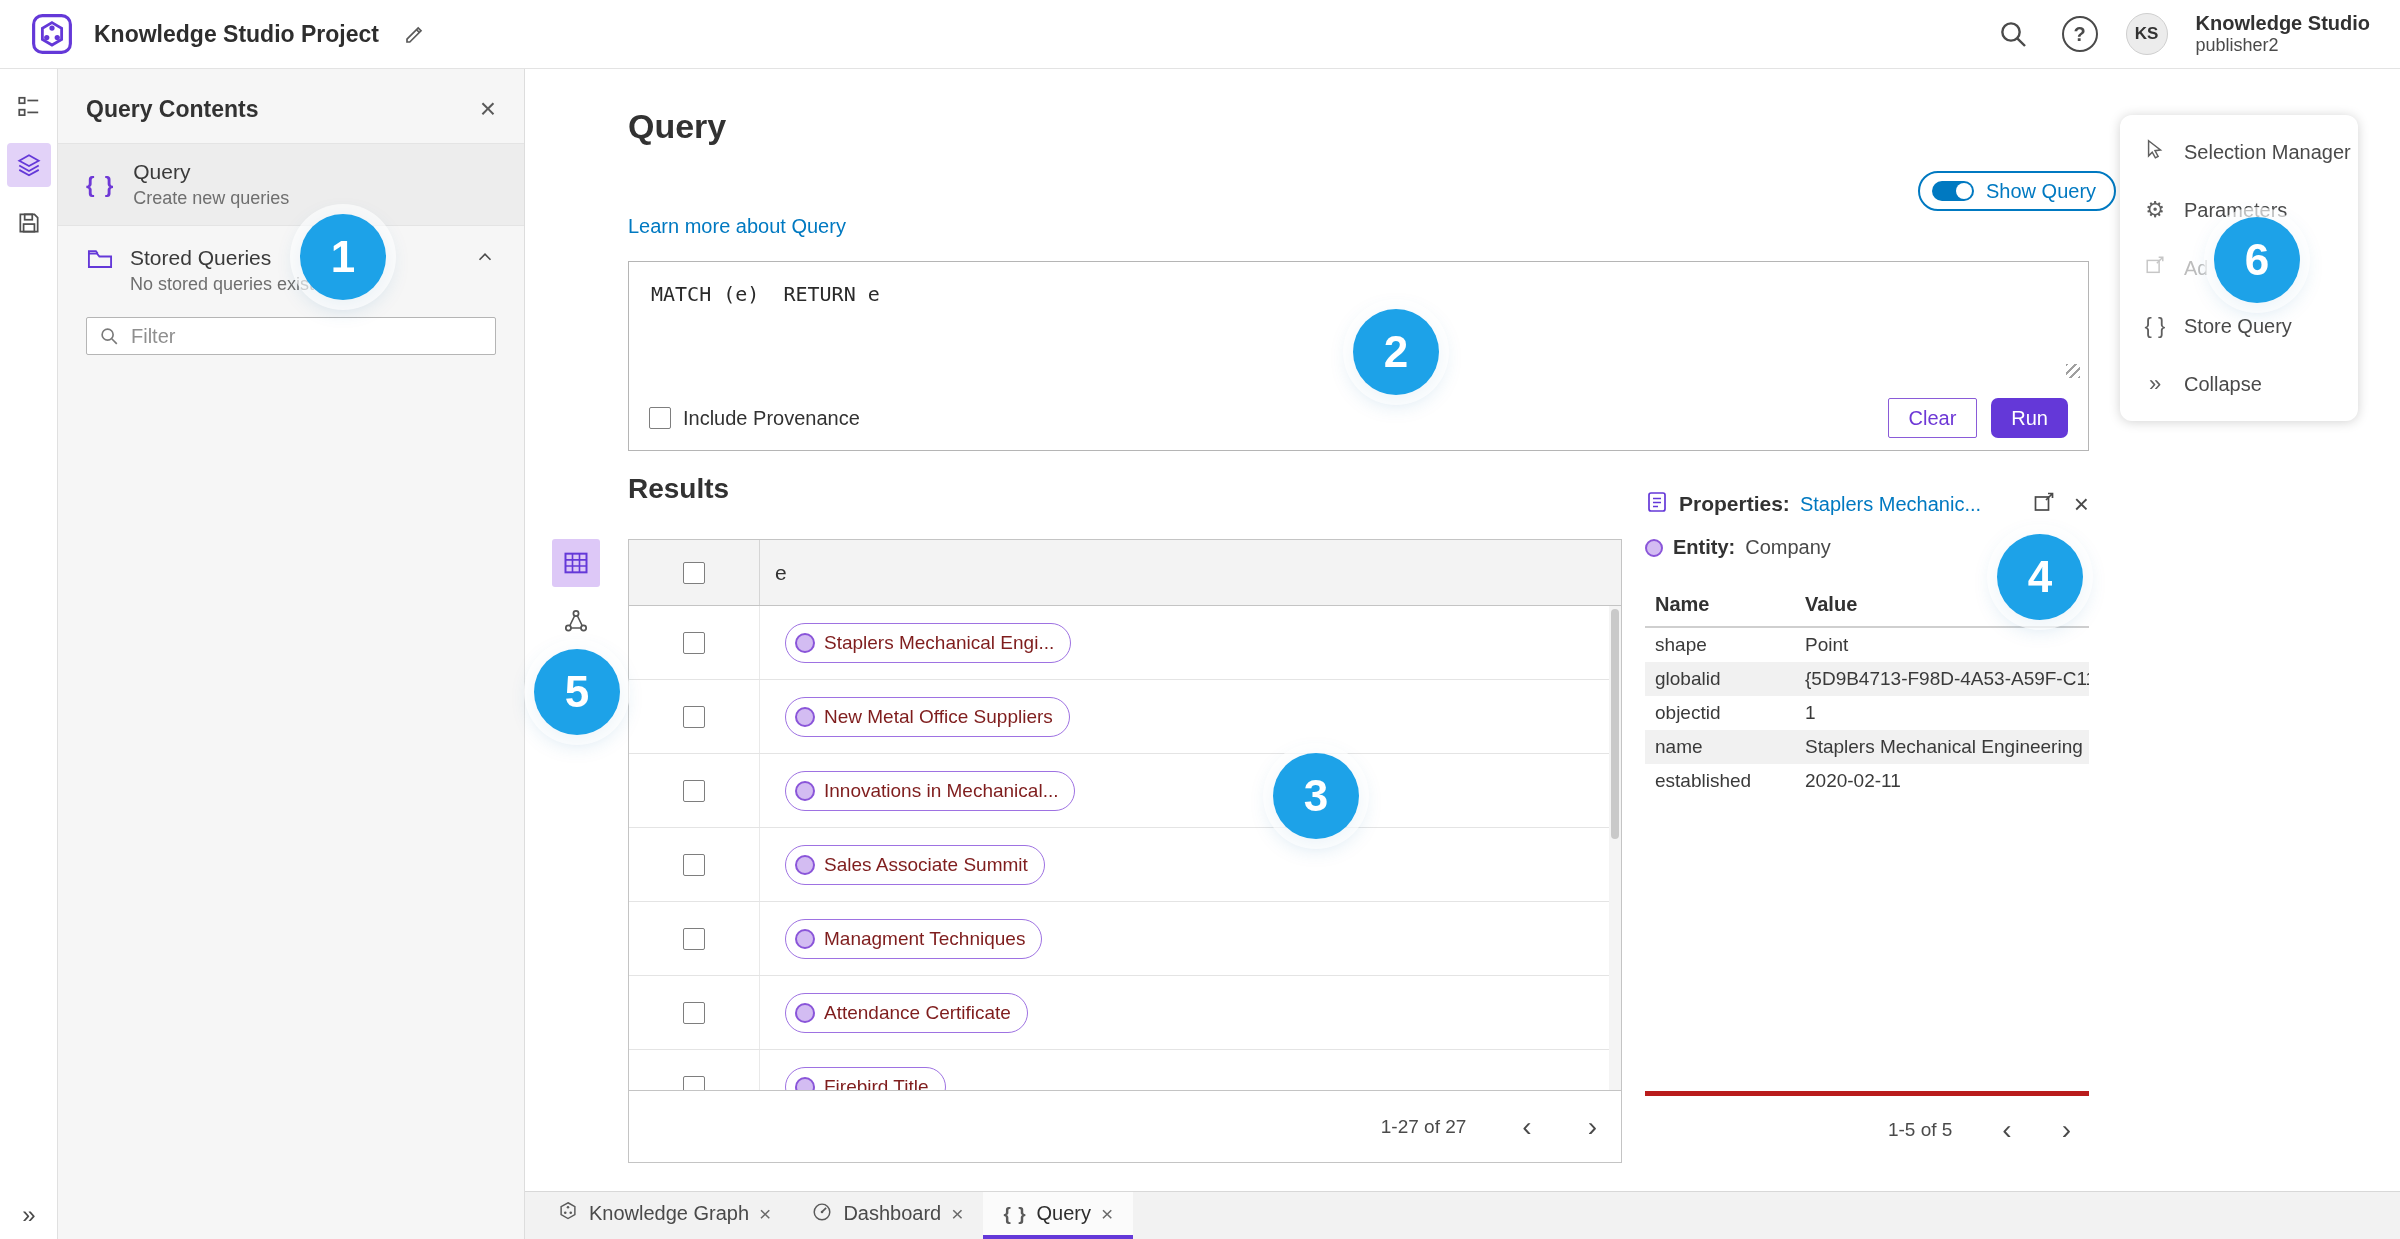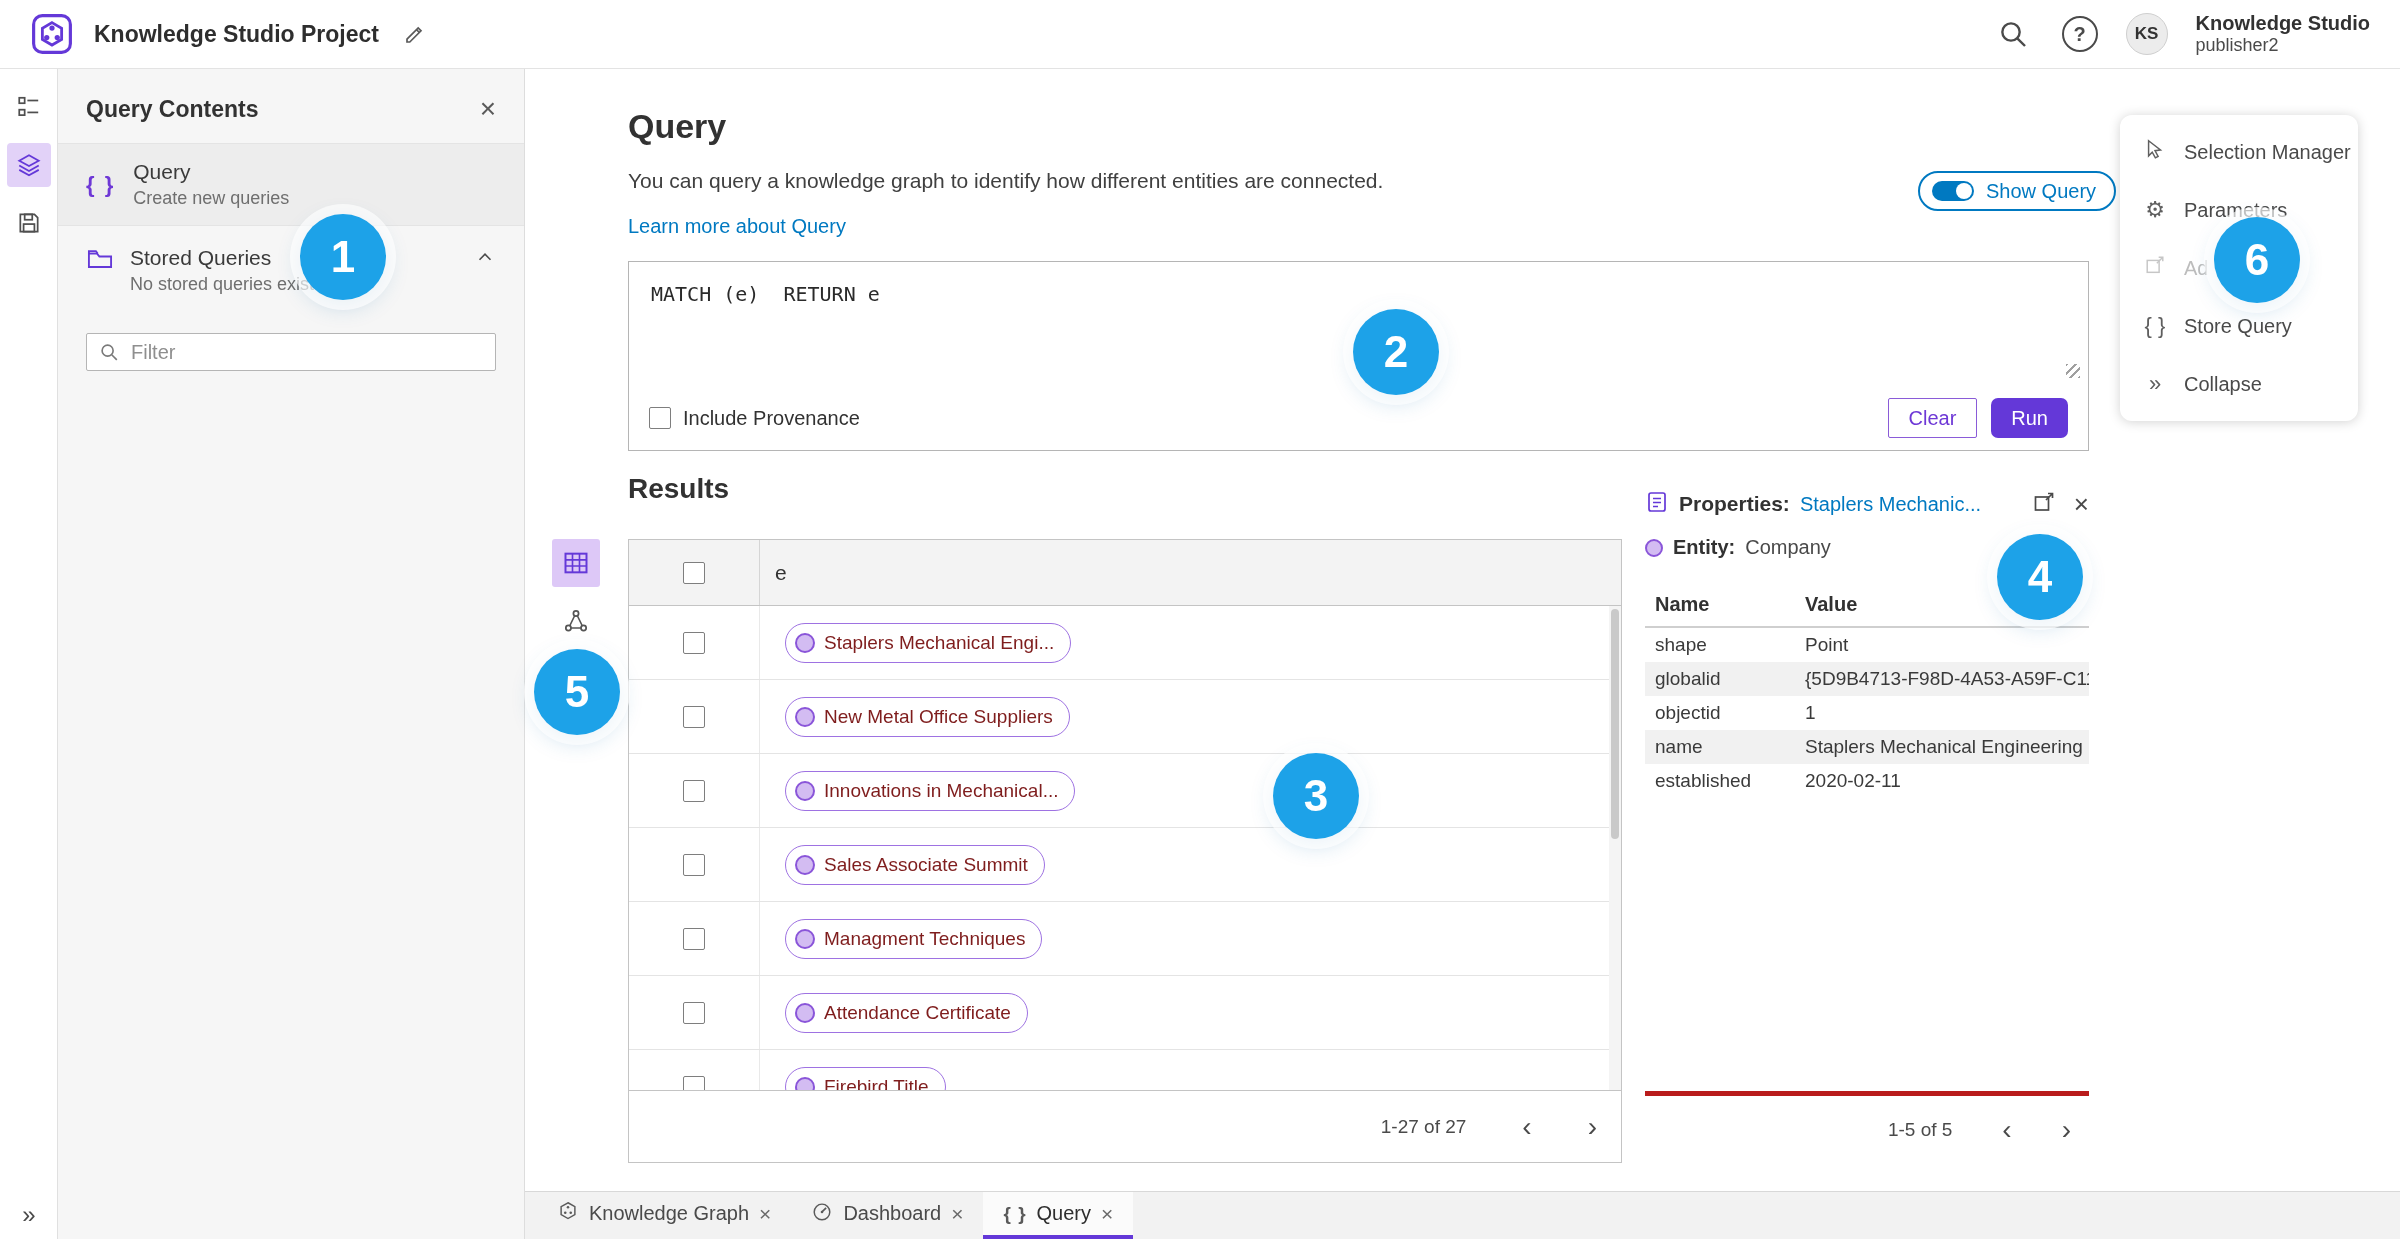--- a/index.html
+++ b/index.html
@@ -34,21 +34,21 @@
   .lp-header { display:flex; align-items:center; padding:26px 28px 20px; }
   .lp-title { font-size:23px; font-weight:700; color:#323232; }
   .lp-close { margin-left:auto; font-size:28px; color:#5a5a5a; cursor:pointer; line-height:1; }
   .lp-query-item { background:#ededed; border-top:1px solid #e4e4e4; border-bottom:1px solid #e4e4e4; padding:16px 28px; display:flex;
                    align-items:center; gap:18px; cursor:pointer; }
   .braces { color:#6e38d6; font-size:22px; font-weight:700; letter-spacing:2px; }
   .lp-item-label { font-size:21px; color:#3a3a3a; }
   .lp-item-sub { font-size:18px; color:#6f6f6f; margin-top:4px; }
   .lp-stored { padding:20px 28px 14px; display:flex; align-items:flex-start; gap:16px; cursor:pointer; }
   .lp-stored-text { flex:1; }
-  .lp-filter { position:relative; margin:24px 28px; }
+  .lp-filter { position:relative; margin:8px 28px; }
   .lp-filter input { width:100%; height:38px; border:1px solid #b5b5b5; border-radius:2px; background:#fff; padding:0 10px 0 44px;
                      font-size:20px; color:#333; font-family:"Liberation Sans", sans-serif; }
   .lp-filter input::placeholder { color:#8f8f8f; }
   .lp-filter .search-ic { position:absolute; left:12px; top:8px; }
 
   
   .main { position:absolute; left:525px; top:69px; width:1875px; height:1122px; background:#fff; }
   .q-title { position:absolute; left:103px; top:38px; font-size:34px; font-weight:600; color:#323232; }
   .q-desc  { position:absolute; left:103px; top:100px; font-size:21px; color:#404040; }
   .q-learn { position:absolute; left:103px; top:146px; font-size:20px; color:#0079c1; cursor:pointer; }
@@ -236,21 +236,20 @@
             <circle cx="10.5" cy="10.5" r="6" fill="none" stroke="#7a7a7a" stroke-width="1.8"></circle>
             <path d="M15 15l5.5 5.5" stroke="#7a7a7a" stroke-width="1.8"></path>
           </svg>
       </span>
       <input type="text" placeholder="Filter" style="">
     </div>
   </aside>
 
   <main class="main">
     <h1 class="q-title">Query</h1>
-    <div class="q-desc">You can query a knowledge graph to identify how different entities are connected.</div>
     <a class="q-learn">Learn more about Query</a>
 
     <div class="show-query">
       <span class="toggle-track">
           <span class="toggle-knob"></span>
         </span>
       <span class="show-query-label">Show Query</span>
     </div>
 
     <div class="editor">

